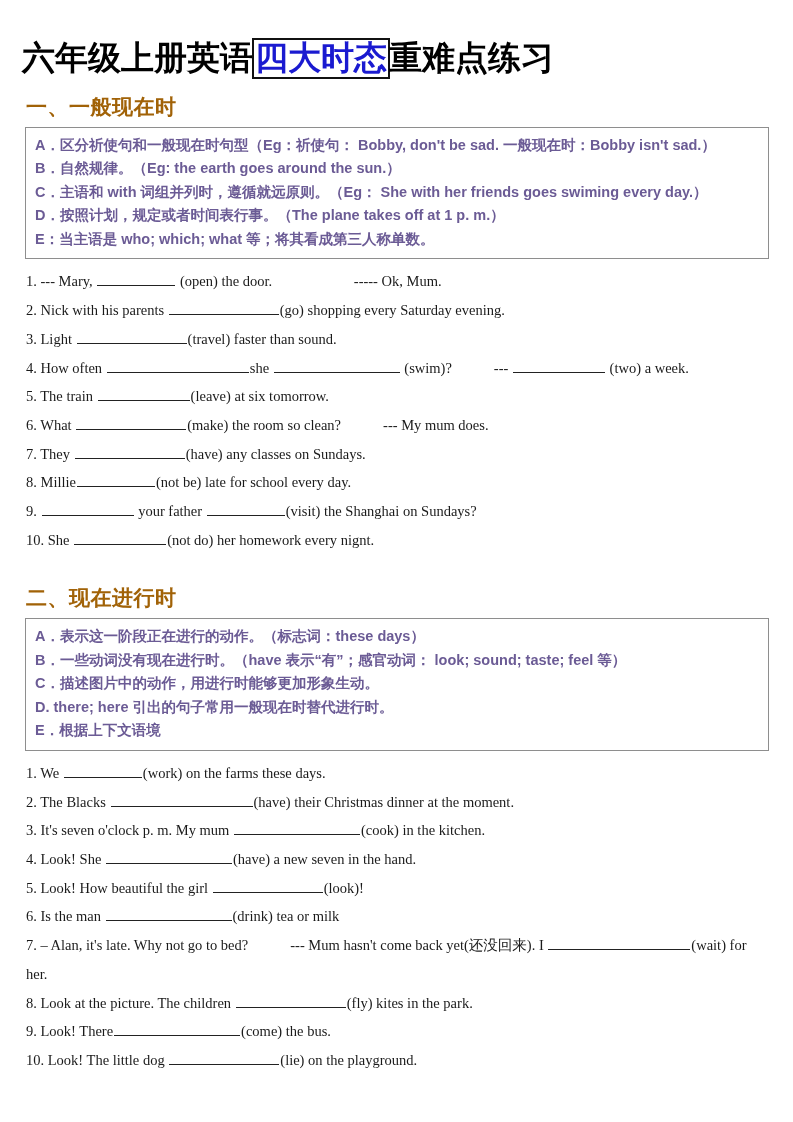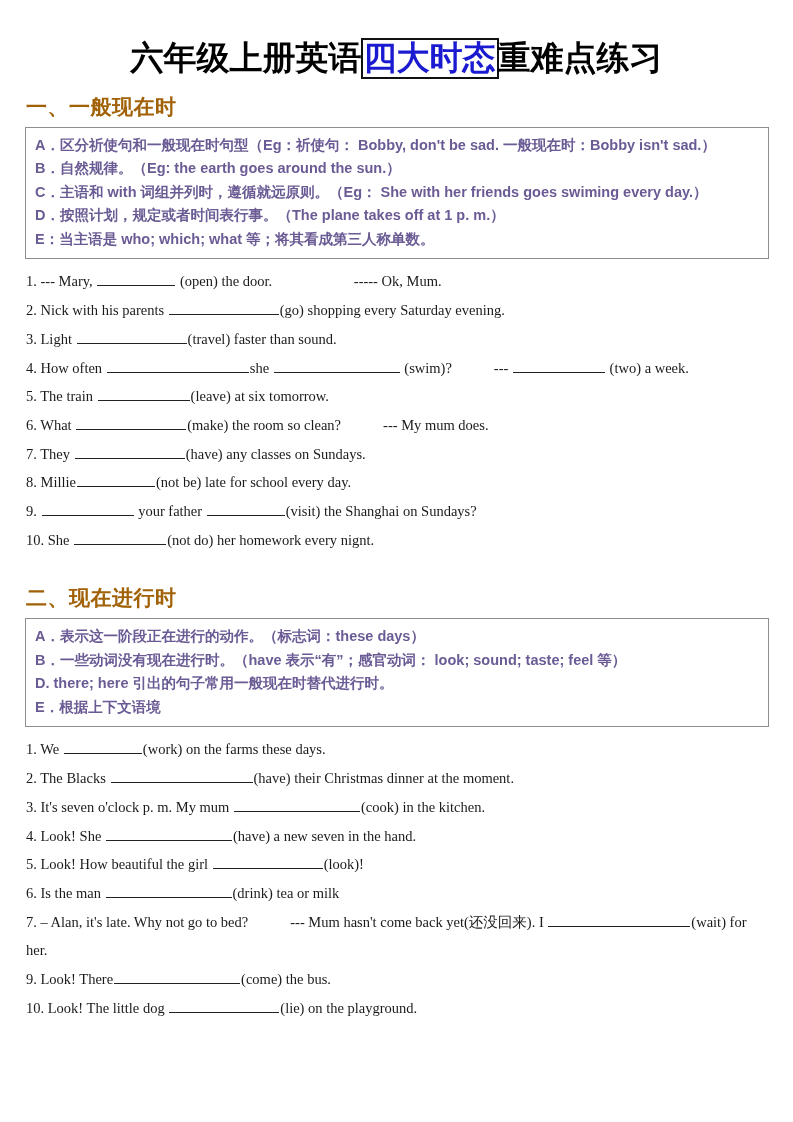--- a/index.html
+++ b/index.html
@@ -18,21 +18,21 @@
   .page {
     width: 793px;
     height: 1122px;
     position: relative;
     box-sizing: border-box;
     padding: 0 22px;
   }
 
   
   .doc-title {
-    text-align: center;
+    text-align: left;
     font-family: "DejaVu Sans", "Liberation Sans", sans-serif;
     font-weight: 700;
     font-size: 33px;
     line-height: 1.0;
     letter-spacing: 0px;
     color: #000000;
     margin: 0;
     padding-top: 38px;
     white-space: nowrap;
   }
@@ -132,30 +132,32 @@
           <div class="ex-line"><span>8. Millie</span><span class="blank b-sm"></span><span>(not be) late for school every day.</span></div>
           <div class="ex-line"><span>9. </span><span class="blank b-md"></span><span> your father </span><span class="blank b-sm"></span><span>(visit) the Shanghai on Sundays?</span></div>
           <div class="ex-line"><span>10. She </span><span class="blank b-md"></span><span>(not do) her homework every nignt.</span></div>
         </div>
       </div>
       <div class="section">
         <div class="sec-head second">二、现在进行时</div>
         <div class="rule-box">
           <div class="rule-line">A．表示这一阶段正在进行的动作。（标志词：these days）</div>
           <div class="rule-line">B．一些动词没有现在进行时。（have 表示“有”；感官动词： look; sound; taste; feel 等）</div>
+          <div class="rule-line">C．描述图片中的动作，用进行时能够更加形象生动。</div>
           <div class="rule-line">D. there; here 引出的句子常用一般现在时替代进行时。</div>
           <div class="rule-line">E．根据上下文语境</div>
         </div>
         <div class="ex-list">
           <div class="ex-line"><span>1. We </span><span class="blank b-sm"></span><span>(work) on the farms these days.</span></div>
           <div class="ex-line"><span>2. The Blacks </span><span class="blank b-xxl"></span><span>(have) their Christmas dinner at the moment.</span></div>
           <div class="ex-line"><span>3. It's seven o'clock p. m. My mum </span><span class="blank b-xl"></span><span>(cook) in the kitchen.</span></div>
           <div class="ex-line"><span>4. Look! She </span><span class="blank b-xl"></span><span>(have) a new seven in the hand.</span></div>
           <div class="ex-line"><span>5. Look! How beautiful the girl </span><span class="blank b-lg"></span><span>(look)!</span></div>
           <div class="ex-line"><span>6. Is the man </span><span class="blank b-xl"></span><span>(drink) tea or milk</span></div>
           <div class="ex-line"><span>7. – Alan, it's late. Why not go to bed?</span><span class="gap-m"></span><span>--- Mum hasn't come back yet(还没回来). I </span><span class="blank b-xxl"></span><span>(wait) for her.</span></div>
+          <div class="ex-line"><span>8. Look at the picture. The children </span><span class="blank b-lg"></span><span>(fly) kites in the park.</span></div>
           <div class="ex-line"><span>9. Look! There</span><span class="blank b-xl"></span><span>(come) the bus.</span></div>
           <div class="ex-line"><span>10. Look! The little dog </span><span class="blank b-lg"></span><span>(lie) on  the playground.</span></div>
         </div>
       </div>
     </div>
 
 </div>
 
 </body></html>

